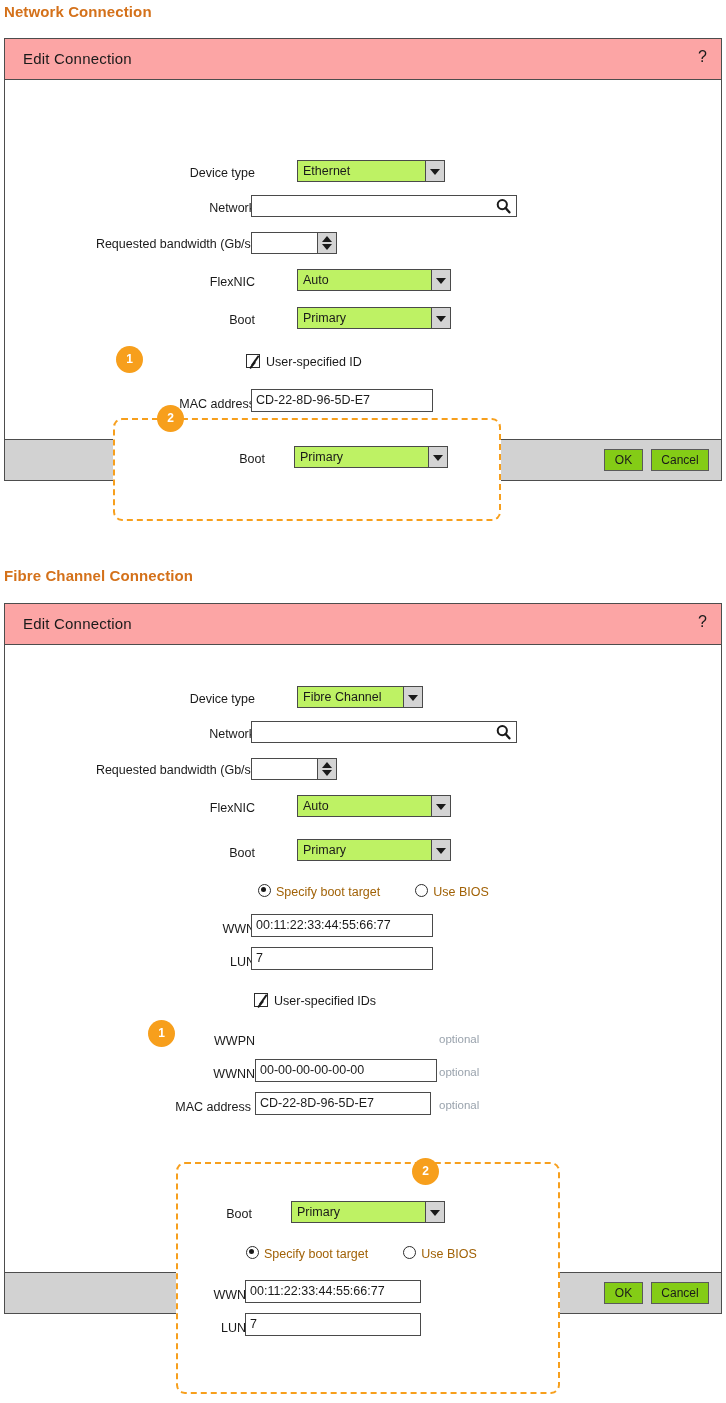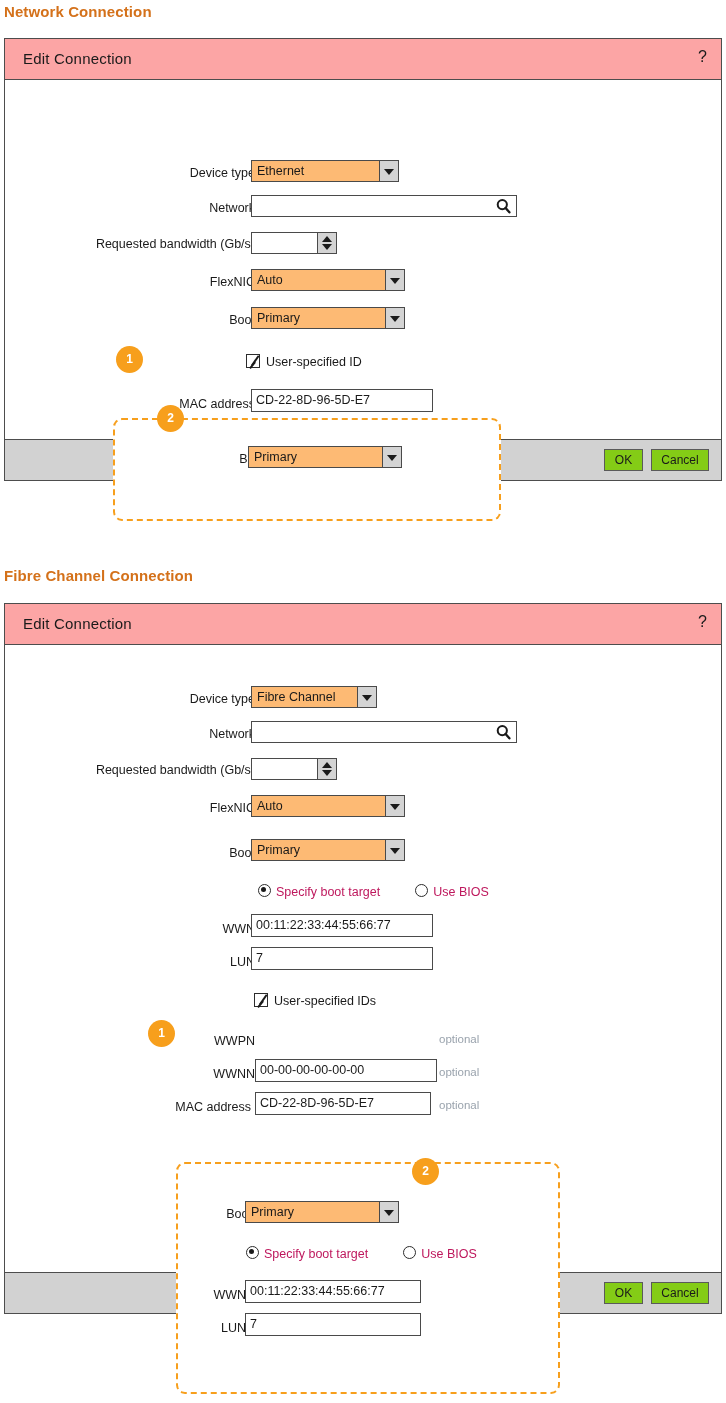--- a/index.html
+++ b/index.html
@@ -49,21 +49,21 @@
     text-align:right;white-space:nowrap;line-height:20px;
   }
   .field{
     position:absolute;box-sizing:border-box;
     border:1px solid #4a4a4a;background:#ffffff;
     font-size:12.5px;color:#1a1a1a;line-height:20px;
     padding:0 4px;white-space:nowrap;overflow:hidden;
   }
   .select{
     position:absolute;box-sizing:border-box;height:22px;
-    border:1px solid #4a4a4a;background:#fdba74;
+    border:1px solid #4a4a4a;background:#bef264;margin-left:46px;
   }
   .select .sel-val{
     position:absolute;left:5px;top:0;line-height:20px;font-size:12.5px;color:#1a1a1a;
     white-space:nowrap;
   }
   .select .sel-btn{
     position:absolute;right:0;top:0;bottom:0;width:19px;
     background:#d4d4d4;border-left:1px solid #4a4a4a;box-sizing:border-box;
   }
   .select .sel-btn::after{
@@ -98,21 +98,21 @@
   }
   .chk-box::after{
     content:"";position:absolute;left:1px;top:5px;width:4px;height:8px;
     border-right:2px solid #1a1a1a;border-bottom:0;
     transform:rotate(40deg);transform-origin:center;
   }
   .chk-box::before{
     content:"";position:absolute;left:4px;top:-2px;width:2px;height:12px;
     background:#1a1a1a;transform:rotate(35deg);transform-origin:bottom left;
   }
-  .radio-row{position:absolute;white-space:nowrap;font-size:12.5px;color:#be185d;line-height:16px;}
+  .radio-row{position:absolute;white-space:nowrap;font-size:12.5px;color:#a16207;line-height:16px;}
   .rdo{
     display:inline-block;width:11px;height:11px;border:1px solid #2c2c2c;
     border-radius:50%;background:#fff;position:relative;vertical-align:-1px;margin-right:5px;
   }
   .rdo.on::after{
     content:"";position:absolute;left:2px;top:2px;width:5px;height:5px;
     border-radius:50%;background:#1a1a1a;
   }
   .rdo-gap{display:inline-block;width:28px;}
 

